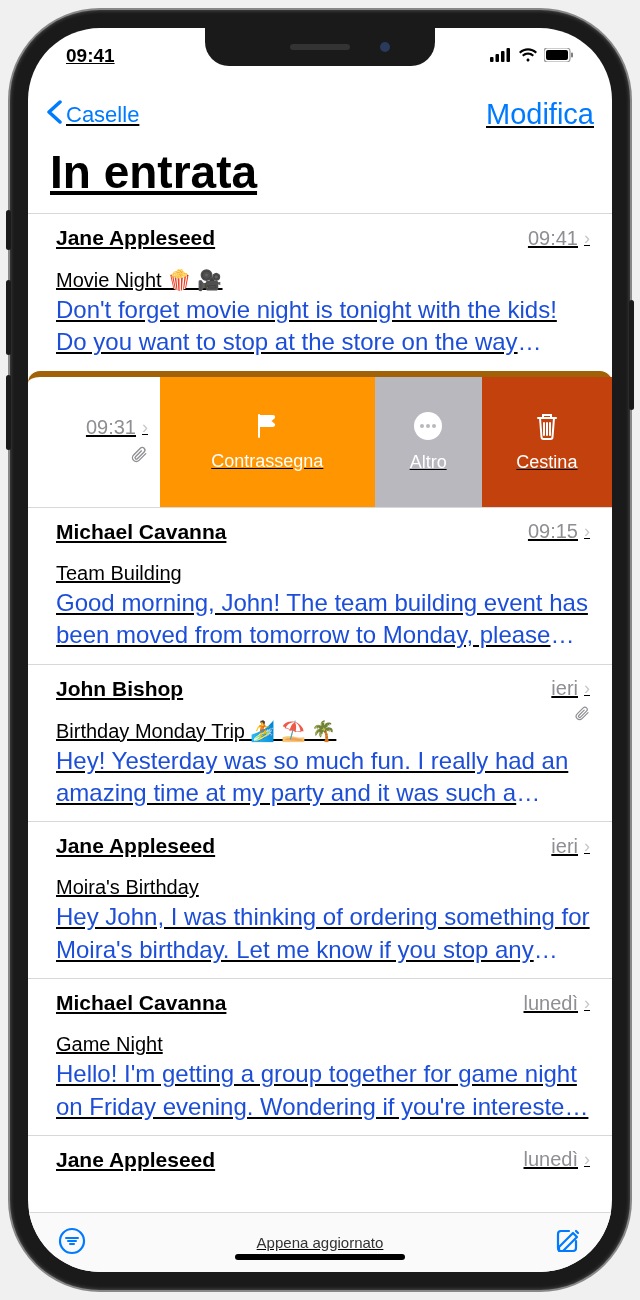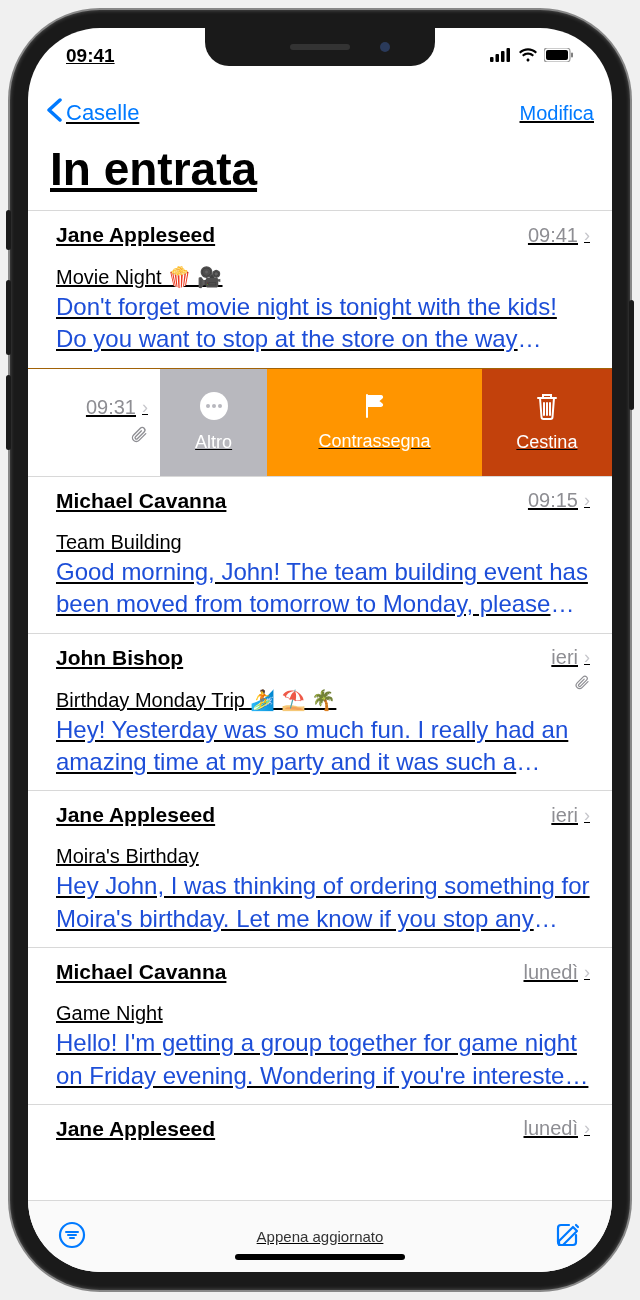--- a/index.html
+++ b/index.html
@@ -80,21 +80,21 @@
     }
     .back-button {
       display: flex;
       align-items: center;
       color: #007aff;
       font-size: 22px;
       gap: 4px;
     }
     .edit-button {
       color: #007aff;
-      font-size: 20px;
+      font-size: 29px;
     }
     .title {
       font-size: 46px;
       font-weight: 700;
       padding: 6px 22px 14px;
     }
     .mail-list {
       flex: 1;
       overflow: hidden;
     }
@@ -130,23 +130,24 @@
       font-size: 24px;
       color: #1d4ed8;
       line-height: 1.35;
       margin-top: 2px;
       display: -webkit-box;
       -webkit-line-clamp: 2;
       -webkit-box-orient: vertical;
       overflow: hidden;
     }
     .swipe-row {
-      border-top: 1px solid #a16207;
-      display: flex;
-      height: 108px;
+      border-top: 6px solid #a16207;
+      display: flex;
+      height: 136px;
+      border-radius: 12px;
     }
     .swipe-peek {
       width: 132px;
       display: flex;
       flex-direction: column;
       align-items: flex-end;
       justify-content: center;
       padding-right: 12px;
       color: #8e8e93;
       font-size: 20px;
@@ -167,21 +168,21 @@
     .swipe-more { background: #b8b8be; flex: 0.7; }
     .swipe-flag { background: #ff9500; flex: 1.4; }
     .swipe-trash { background: #c2410c; flex: 0.85; }
     .attachment-row {
       position: absolute;
       right: 22px;
       top: 40px;
       color: #8e8e93;
     }
     .toolbar {
-      height: 72px;
+      height: 60px;
       border-top: 1px solid #d8d8d8;
       display: flex;
       justify-content: space-between;
       align-items: center;
       padding: 0 30px;
       background: #fafafa;
     }
     .toolbar-status {
       font-size: 15px;
       color: #333;
@@ -277,38 +278,38 @@
             <span>09:31</span>
             <span class="chevron">›</span>
           </div>
           <span>
             <svg width="18" height="18" viewBox="0 0 24 24">
                 <path d="M21 11.5l-9 9c-2 2-5.2 2-7.2 0s-2-5.2 0-7.2l9-9c1.4-1.4 3.6-1.4 5 0s1.4 3.6 0 5l-9 9c-.7.7-1.8.7-2.5 0s-.7-1.8 0-2.5l8-8" stroke="#8e8e93" stroke-width="1.8" fill="none" stroke-linecap="round"></path>
               </svg>
           </span>
         </div>
         <div class="swipe-actions">
+          <div class="swipe-action swipe-flag">
+            <span>
+              <svg width="28" height="28" viewBox="0 0 28 28">
+                  <path d="M6 3v22M6 4h14c1 0 1.5 1 .8 1.7L17 9l3.8 3.3c.7.7.2 1.7-.8 1.7H6" fill="#fff" stroke="#fff" stroke-width="2" stroke-linecap="round"></path>
+                </svg>
+            </span>
+            <span>Contrassegna</span>
+          </div>
           <div class="swipe-action swipe-more">
             <span>
               <svg width="30" height="30" viewBox="0 0 30 30">
                   <circle cx="15" cy="15" r="14" fill="#fff"></circle>
                   <circle cx="9" cy="15" r="2" fill="#b8b8be"></circle>
                   <circle cx="15" cy="15" r="2" fill="#b8b8be"></circle>
                   <circle cx="21" cy="15" r="2" fill="#b8b8be"></circle>
                 </svg>
             </span>
             <span>Altro</span>
-          </div>
-          <div class="swipe-action swipe-flag">
-            <span>
-              <svg width="28" height="28" viewBox="0 0 28 28">
-                  <path d="M6 3v22M6 4h14c1 0 1.5 1 .8 1.7L17 9l3.8 3.3c.7.7.2 1.7-.8 1.7H6" fill="#fff" stroke="#fff" stroke-width="2" stroke-linecap="round"></path>
-                </svg>
-            </span>
-            <span>Contrassegna</span>
           </div>
           <div class="swipe-action swipe-trash">
             <span>
               <svg width="26" height="30" viewBox="0 0 26 30">
                   <path d="M4 7h18M9 7V4h8v3M6 7l1.5 19c0 1 1 2 2 2h7c1 0 2-1 2-2L20 7M10 12v12M13 12v12M16 12v12" stroke="#fff" stroke-width="2" fill="none" stroke-linecap="round"></path>
                 </svg>
             </span>
             <span>Cestina</span>
           </div>
         </div>

